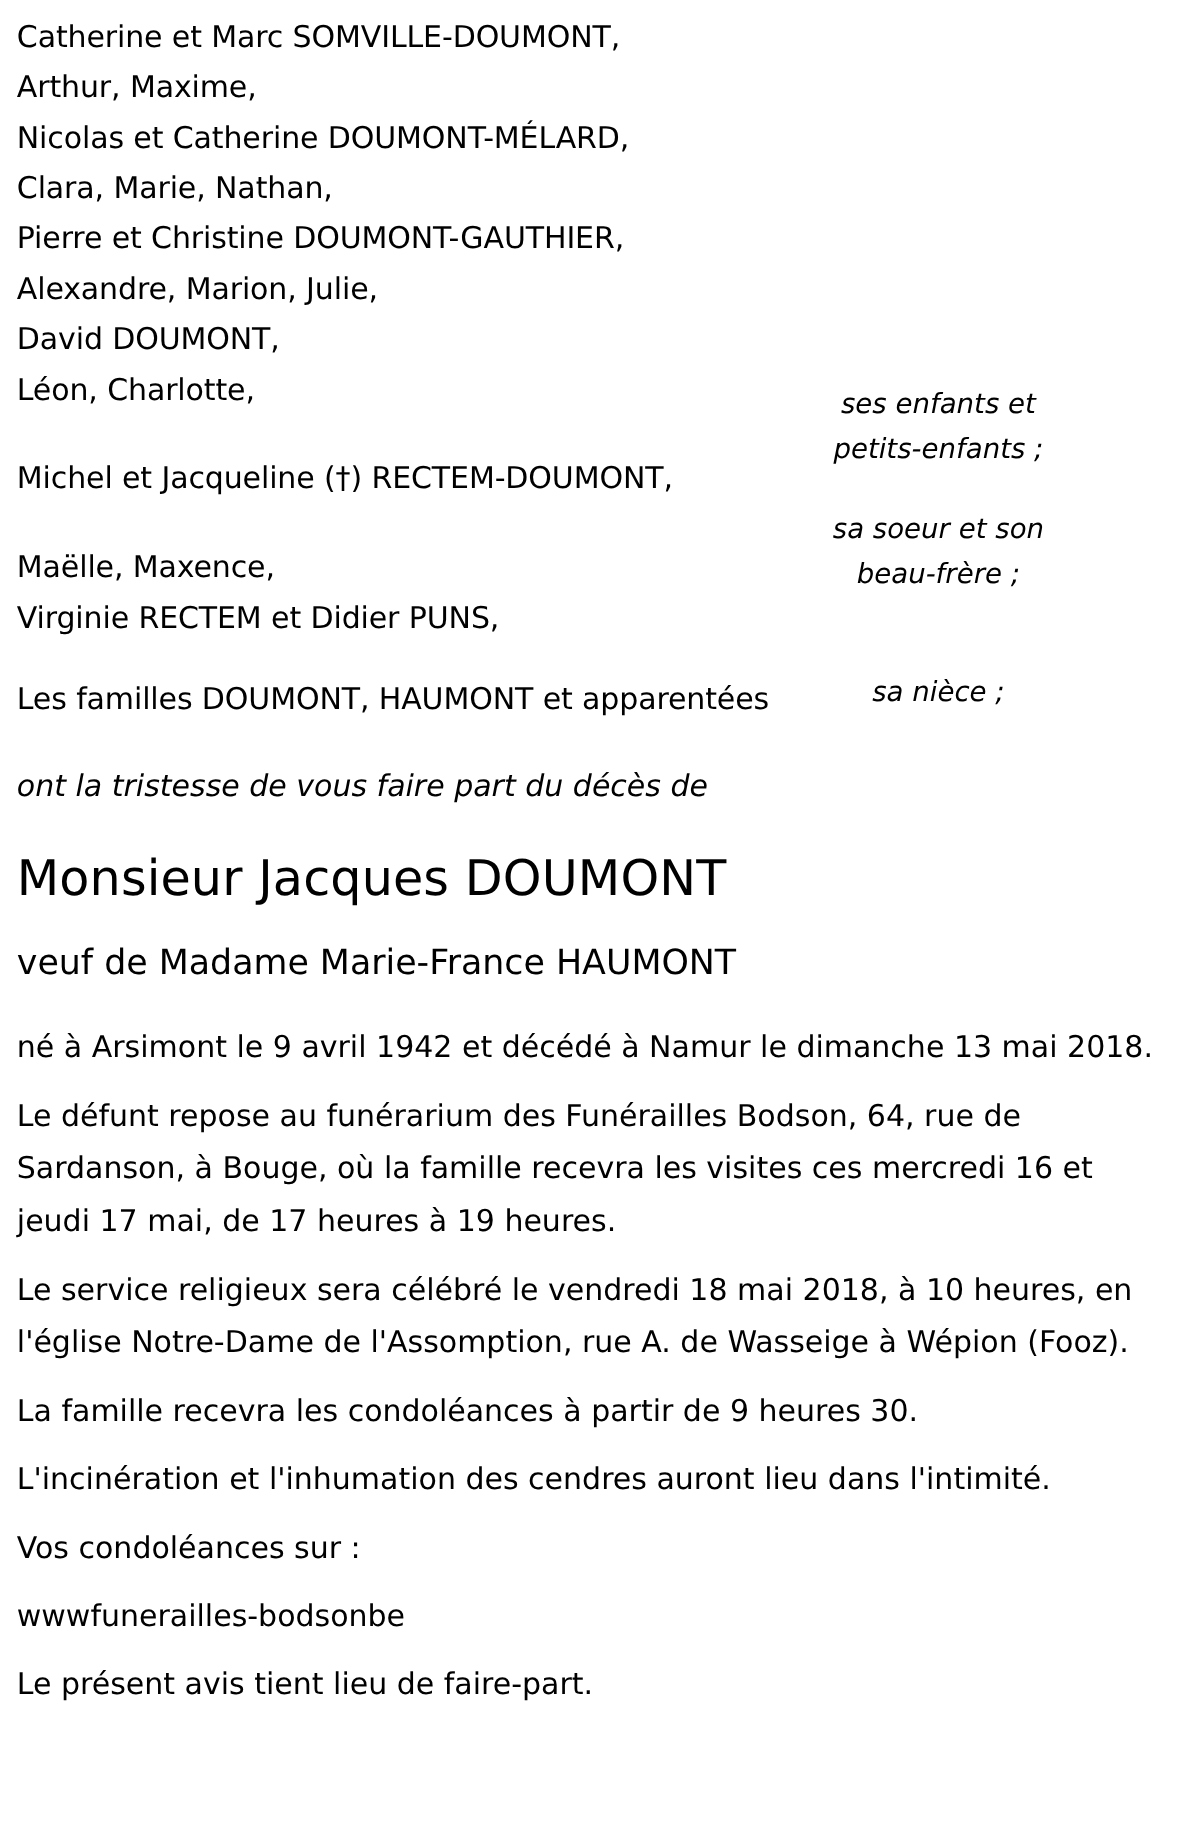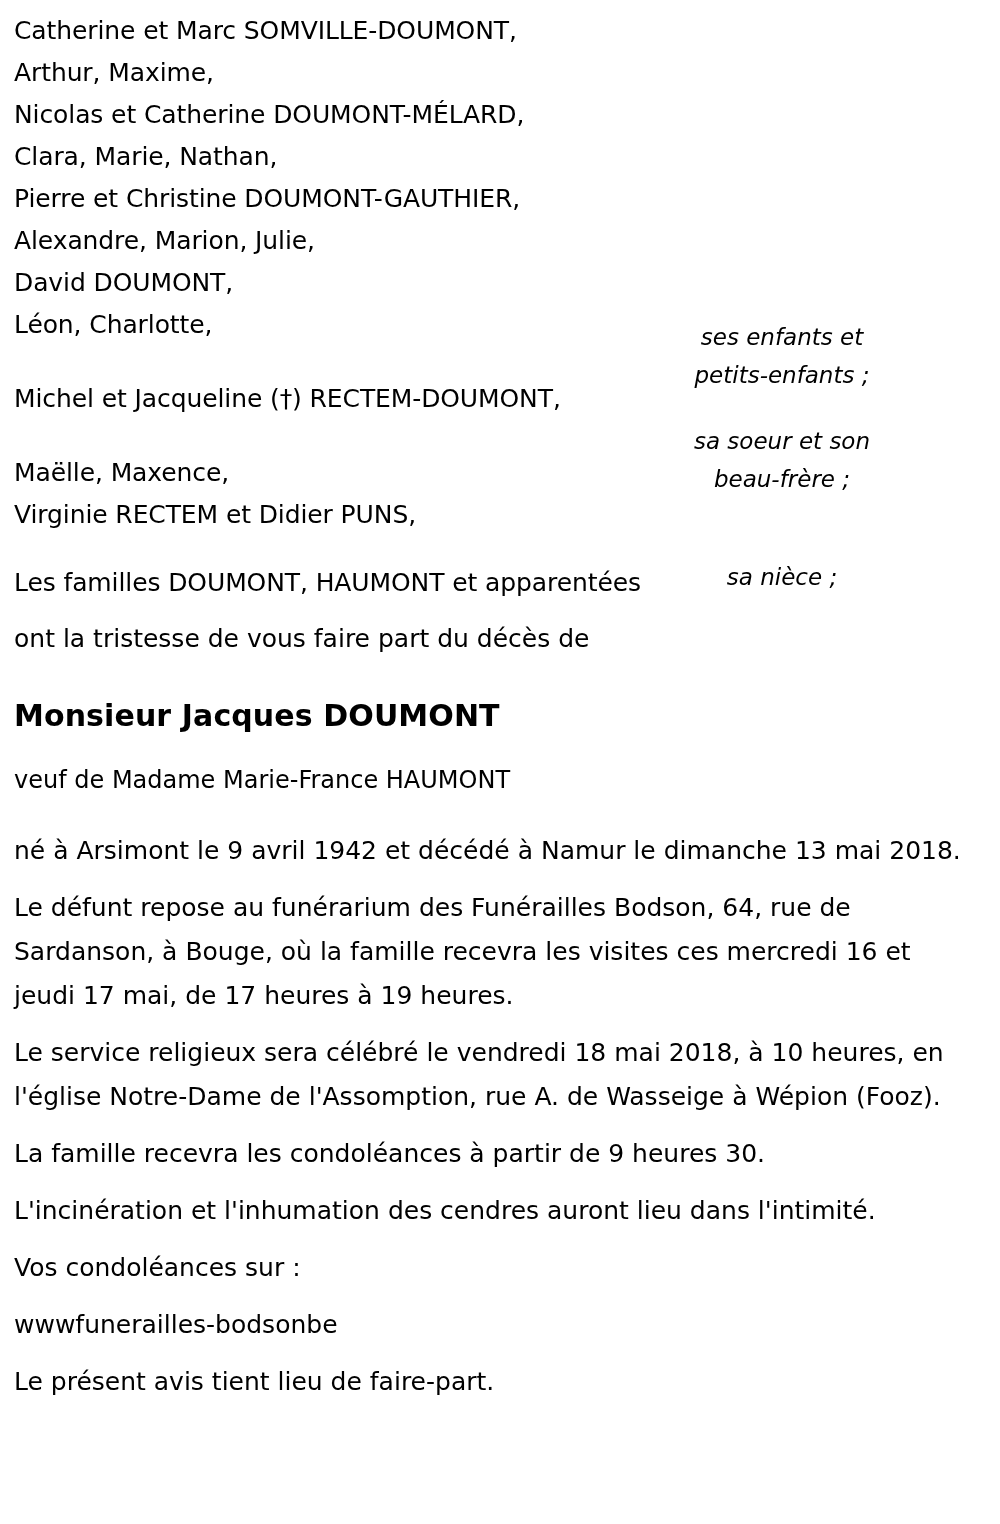--- a/index.html
+++ b/index.html
@@ -53,33 +53,34 @@
   }
   .relation .rel-line { display: block; }
 
   .gap-sm { height: 26px; }
   .gap-md { height: 32px; }
 
   
   .lead {
     font-size: 25px;
     line-height: 42px;
-    margin-top: 14px;
+    margin-top: 30px;
+    font-style: italic;
   }
 
   .deceased-name {
-    font-size: 30px;
-    font-weight: bold;
+    font-size: 41px;
+    font-weight: normal;
     line-height: 44px;
     margin-top: 34px;
     letter-spacing: 0.1px;
   }
 
   .spouse {
-    font-size: 24px;
+    font-size: 29px;
     line-height: 42px;
     margin-top: 21px;
   }
 
   
   .body-block {
     margin-top: 28px;
   }
   .body-par {
     font-size: 25px;

